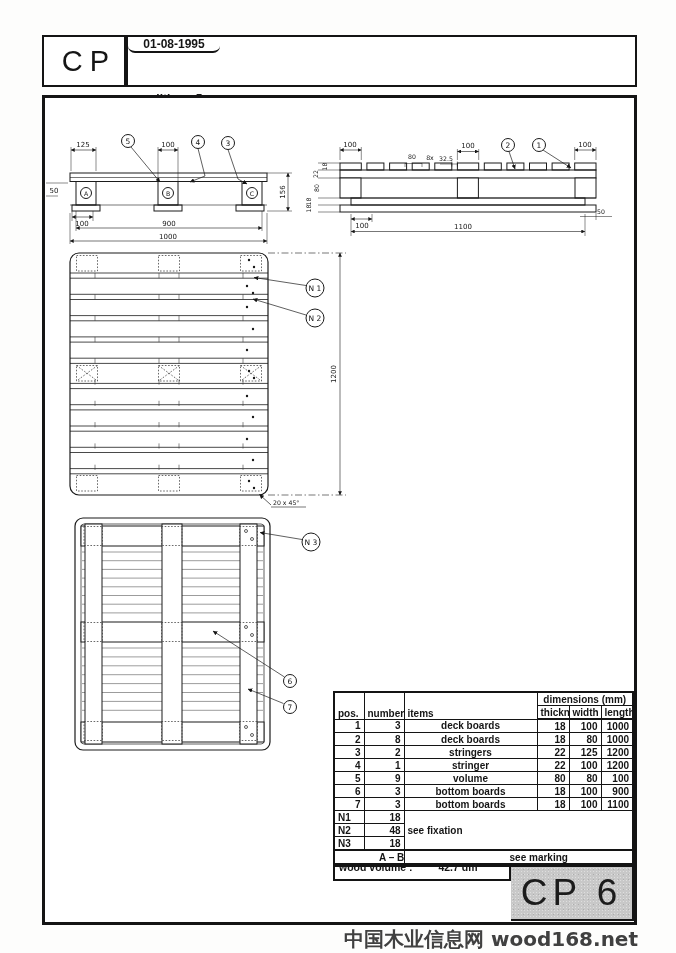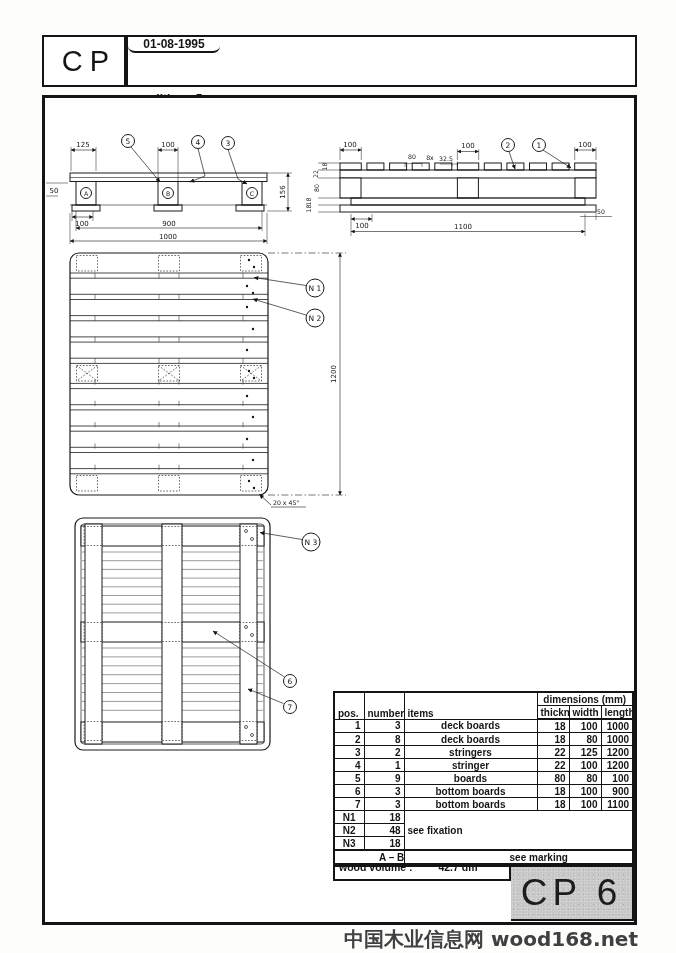--- a/index.html
+++ b/index.html
@@ -30,21 +30,21 @@
   
   .table-wrap{left:333px;top:691px;width:301px;background:#fff;}
   table.spec{border-collapse:collapse;width:301px;table-layout:fixed;
              font-size:10px;font-weight:bold;line-height:11px;}
   table.spec td, table.spec th{border:1px solid #141414;padding:0 3px;height:12px;overflow:hidden;white-space:nowrap;}
   table.spec{border:2px solid #141414;}
   th.vb{vertical-align:bottom;text-align:left;border-bottom:2px solid #141414;}
   td.dimhdr{text-align:center;font-weight:bold;border-bottom:1px solid #141414;height:13px;}
   tr.subhdr th{border-bottom:2px solid #141414;text-align:right;}
   td.r{text-align:right;}
-  td.c{text-align:center;}
+  td.c{}
   td.l{text-align:center;}
   td.fixnote{text-align:left;vertical-align:middle;padding-left:6px;}
   tr.marking td{border-top:2px solid #141414;padding-left:44px;}
   
   .bottomblock{left:333px;top:865px;width:301px;height:56px;display:grid;
                grid-template-columns:178px 1fr;grid-template-rows:16px 1fr;}
   .wv{grid-column:1;grid-row:1;border:2px solid #141414;display:flex;align-items:center;
       justify-content:space-between;padding:0 28px 12px 4px;font-size:10.5px;font-weight:bold;background:#fff;}
   .sizebox{grid-column:1;grid-row:2;border:2px solid #141414;border-top:none;display:flex;align-items:center;
       justify-content:center;font-size:19px;font-weight:bold;letter-spacing:1px;background:#fff;}
@@ -396,21 +396,21 @@
         <td class="r">4</td>
             <td class="r">1</td>
         <td class="l">stringer</td>
             <td class="r">22</td>
         <td class="r">100</td>
             <td class="r">1200</td>
       </tr>
       <tr>
         <td class="r">5</td>
             <td class="r">9</td>
-        <td class="l">boards</td>
+        <td class="l">volume</td>
             <td class="r">80</td>
         <td class="r">80</td>
             <td class="r">100</td>
       </tr>
       <tr>
         <td class="r">6</td>
             <td class="r">3</td>
         <td class="l">bottom boards</td>
             <td class="r">18</td>
         <td class="r">100</td>

